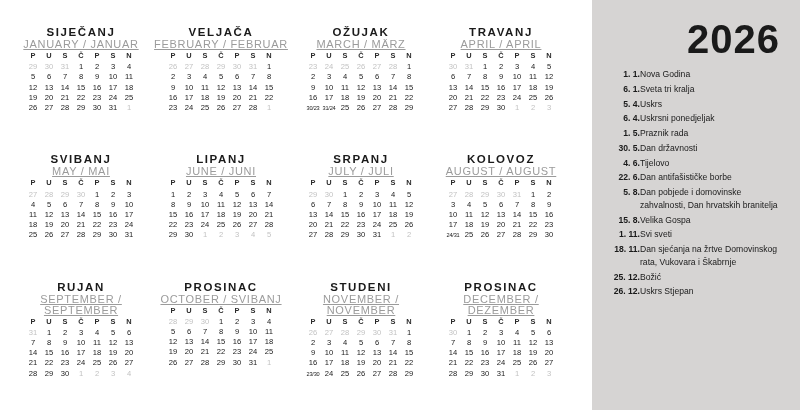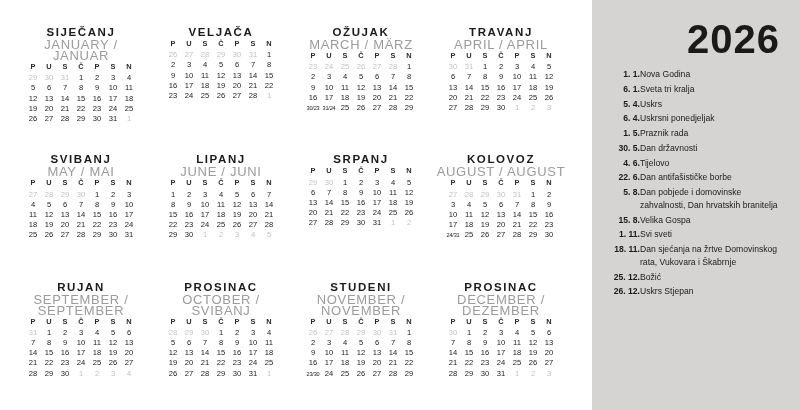--- a/index.html
+++ b/index.html
@@ -40,25 +40,26 @@
     text-align: center;
   }
   .month-name {
     font-size: 11.5px;
     font-weight: bold;
     letter-spacing: 1.6px;
     color: #1a1a1a;
     line-height: 13px;
   }
   .month-sub {
-    font-size: 13px;
+    font-size: 11px;
     letter-spacing: 0.7px;
     color: #9b9b9b;
     line-height: 11px;
     margin-bottom: 1px;
+    text-decoration: underline;
   }
   table.days {
     border-collapse: collapse;
     margin: 0 auto;
     font-size: 7.6px;
     color: #1a1a1a;
   }
   table.days td, table.days th {
     width: 16px;
     height: 10.2px;
@@ -187,20 +188,21 @@
                 <td class="">29</td>
                 <td class="">30</td>
                 <td class="">31</td>
                 <td class="out">1</td>
               </tr>
             </tbody>
           </table>
         </div>
         <div class="month">
           <div class="month-name">VELJAČA</div>
+          <div class="month-sub">FEBRUARY / FEBRUAR</div>
           <table class="days">
             <thead>
               <tr>
                 <th class="wk">P</th>
                 <th class="wk">U</th>
                 <th class="wk">S</th>
                 <th class="wk">Č</th>
                 <th class="wk">P</th>
                 <th class="wk">S</th>
                 <th class="wk">N</th>
@@ -506,20 +508,21 @@
                 <td class="out">2</td>
                 <td class="out">3</td>
                 <td class="out">4</td>
                 <td class="out">5</td>
               </tr>
             </tbody>
           </table>
         </div>
         <div class="month">
           <div class="month-name">SRPANJ</div>
+          <div class="month-sub">JULY / JULI</div>
           <table class="days">
             <thead>
               <tr>
                 <th class="wk">P</th>
                 <th class="wk">U</th>
                 <th class="wk">S</th>
                 <th class="wk">Č</th>
                 <th class="wk">P</th>
                 <th class="wk">S</th>
                 <th class="wk">N</th>

